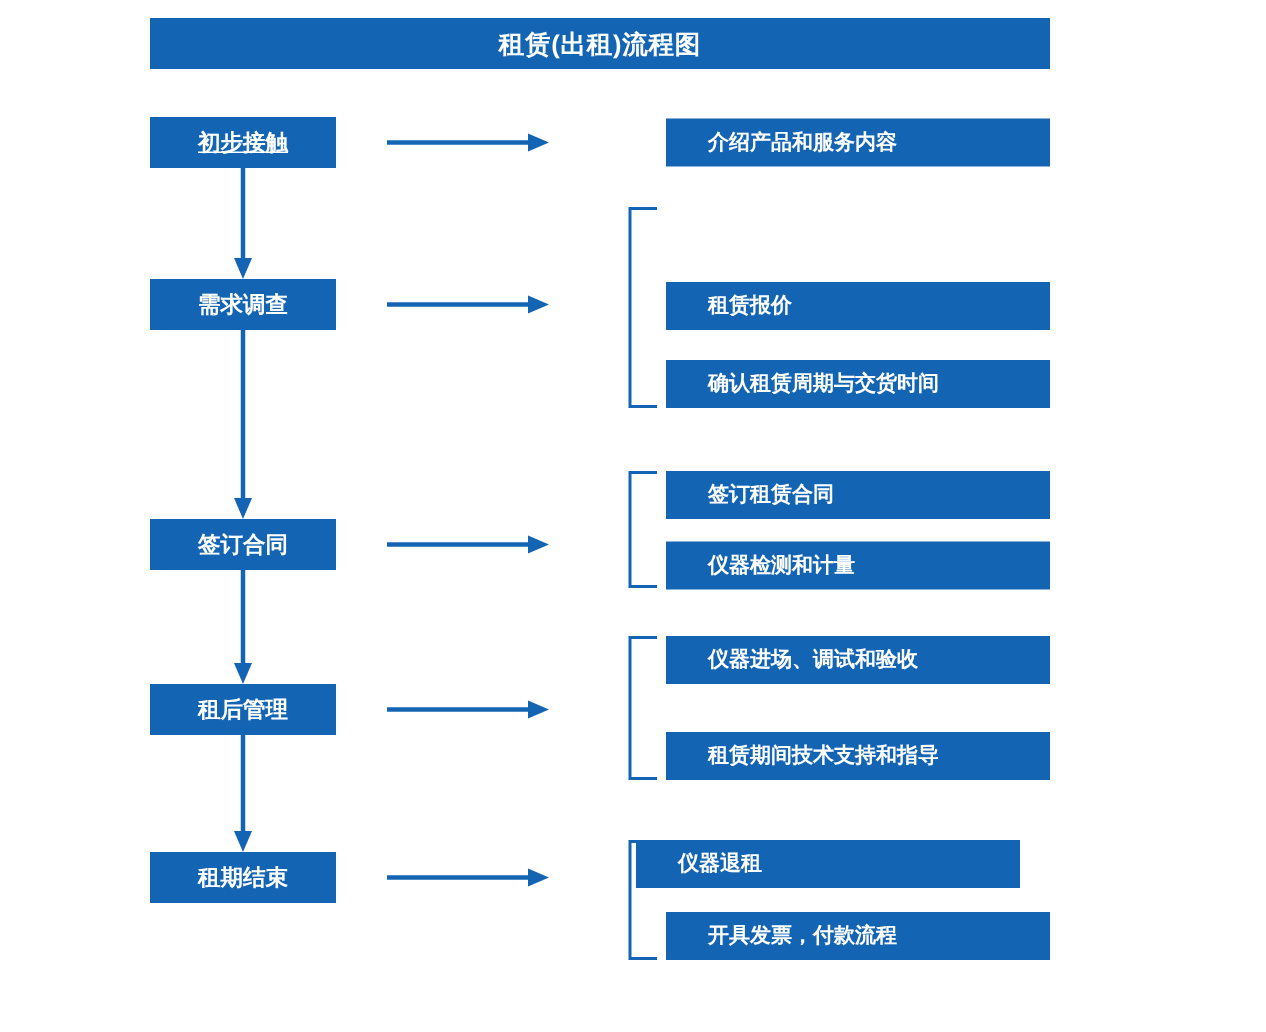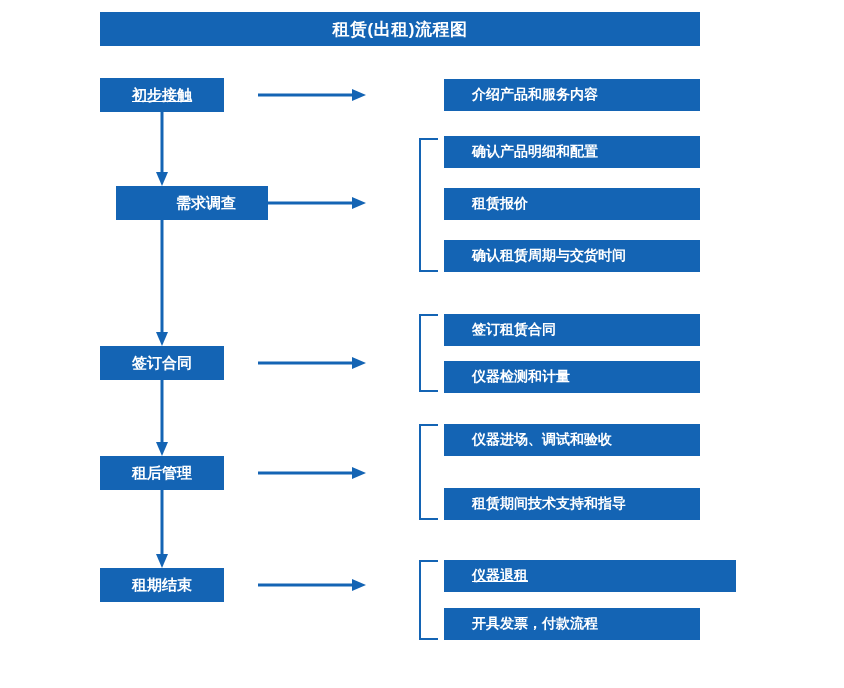--- a/index.html
+++ b/index.html
@@ -71,21 +71,21 @@
   svg { display: block; overflow: visible; }
 </style>
 </head>
 <body>
 
 <div id="canvas">
 
   <div class="title-bar">租赁(出租)流程图</div>
 
   <div class="stage-box" style="left:100px; top:78px;text-decoration:underline;">初步接触</div>
-  <div class="stage-box" style="left:116px; top:186px;padding-left:28px;">需求调查</div>
+  <div class="stage-box" style="left:100px; top:186px;">需求调查</div>
   <div class="stage-box" style="left:100px; top:346px;">签订合同</div>
   <div class="stage-box" style="left:100px; top:456px;">租后管理</div>
   <div class="stage-box" style="left:100px; top:568px;">租期结束</div>
 
   <div class="v-arrow" style="left:156px; top:112px; height:74px;">
     <svg width="12" height="74" viewBox="0 0 12 74">
       <line x1="6" y1="0" x2="6" y2="62" stroke="#1464b4" stroke-width="3"></line>
       <polygon points="6,74 0,60 12,60" fill="#1464b4"></polygon>
     </svg>
   </div>
@@ -155,26 +155,25 @@
     </svg>
   </div>
   <div class="bracket" style="left:416px; top:560px;">
     <svg width="22" height="80" viewBox="0 0 22 80">
       <path d="M22 1 L4 1 L4 79 L22 79" fill="none" stroke="#1464b4" stroke-width="2"></path>
     </svg>
   </div>
 
   <div class="detail-box" style="left:444px; top:79px; width:256px;">介绍产品和服务内容</div>
 
-  <div class="detail-box" style="left:444px; top:136px; width:256px;">确认产品明细和配置</div>
   <div class="detail-box" style="left:444px; top:188px; width:256px;">租赁报价</div>
   <div class="detail-box" style="left:444px; top:240px; width:256px;">确认租赁周期与交货时间</div>
 
   <div class="detail-box" style="left:444px; top:314px; width:256px;">签订租赁合同</div>
   <div class="detail-box" style="left:444px; top:361px; width:256px;">仪器检测和计量</div>
 
   <div class="detail-box" style="left:444px; top:424px; width:256px;font-family:Liberation Serif, serif;">仪器进场、调试和验收</div>
   <div class="detail-box" style="left:444px; top:488px; width:256px;">租赁期间技术支持和指导</div>
 
-  <div class="detail-box" style="left:444px; top:560px; width:292px;text-decoration:underline;">仪器退租</div>
+  <div class="detail-box" style="left:424px; top:560px; width:256px;">仪器退租</div>
   <div class="detail-box" style="left:444px; top:608px; width:256px;">开具发票，付款流程</div>
 
 </div>
 
 </body></html>

